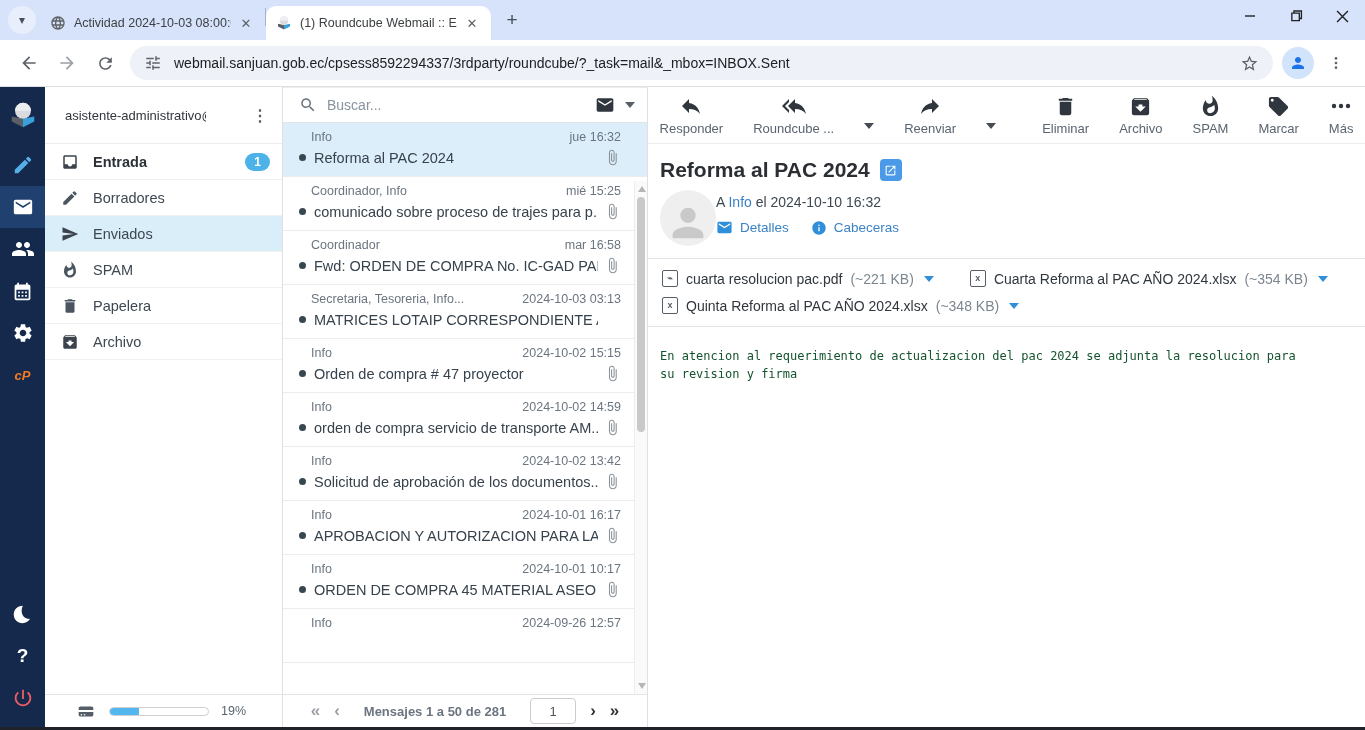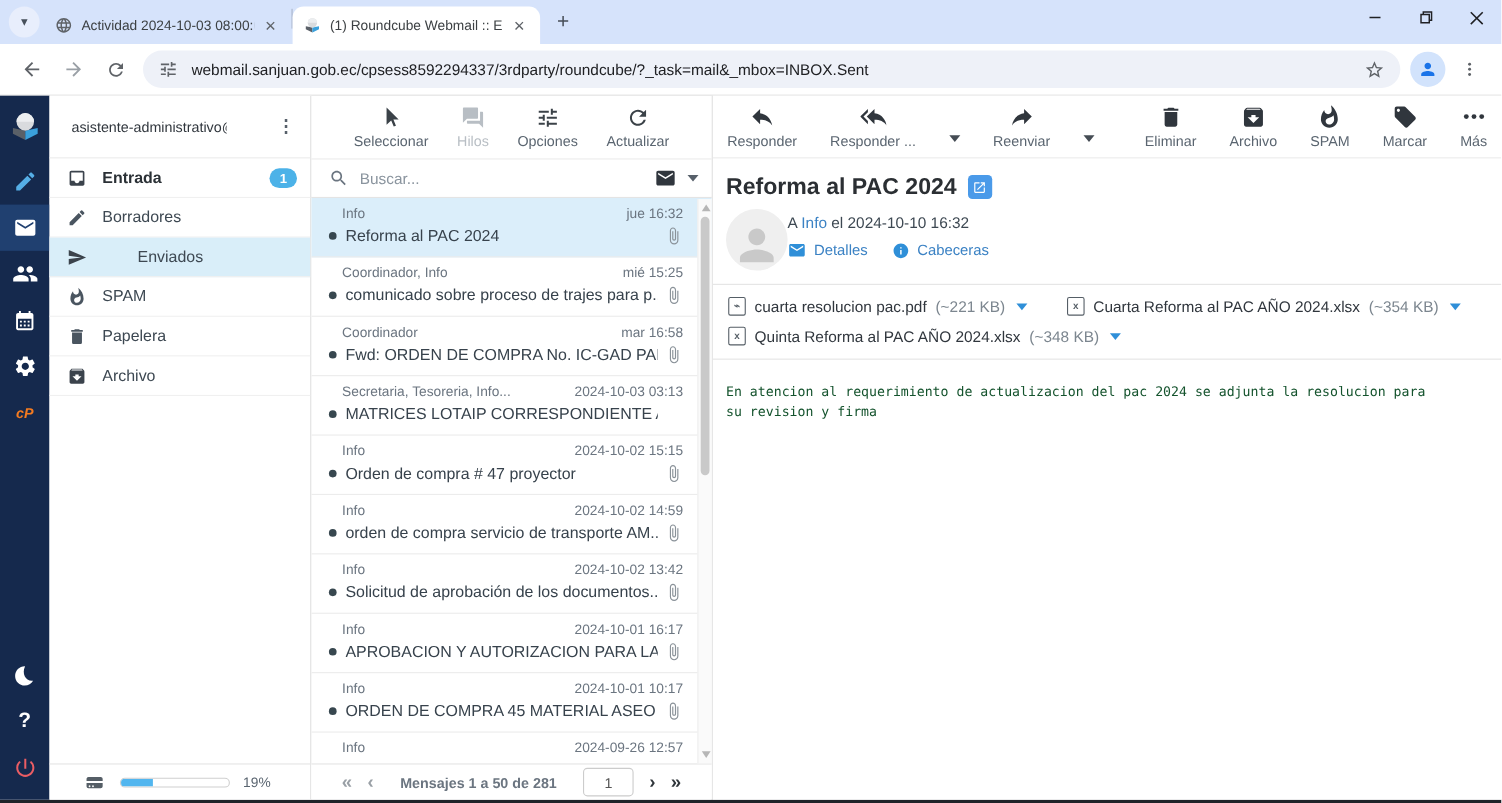--- a/index.html
+++ b/index.html
@@ -40,21 +40,21 @@
   .cp-logo { color:#f47b20; font-weight:bold; font-style:italic; font-size:13px; }
   .qmark { color:#fff; font-size:19px; font-weight:bold; }
 
   
   .foldercol { width:238px; background:#fff; border-right:1px solid #e0e0e0; display:flex; flex-direction:column; flex:none; }
   .acct-row { height:57px; display:flex; align-items:center; padding:0 8px 0 20px; border-bottom:1px solid #ececec;gap:40px; }
   .acct-name { font-size:13px; color:#30363d; flex:1; white-space:nowrap; overflow:hidden; }
   .kebab { color:#57606a; font-size:16px; letter-spacing:0; padding:0 6px; font-weight:bold; }
   .folder { height:36px; display:flex; align-items:center; padding:0 12px 0 16px; border-bottom:1px solid #f0f0f0; color:#3d4852; font-size:14.5px; }
   .folder .ficon { width:18px; height:18px; margin-right:14px; flex:none; color:#4a5560; }
-  .folder.selected { background:#d9eef9;gap:32px; }
+  .folder.selected { background:#d9eef9; }
   .folder.inbox .flabel { font-weight:bold; color:#2b3136; }
   .flabel { flex:1; white-space:nowrap; overflow:hidden; }
   .badge { background:#4cb2e8; color:#fff; font-size:12px; font-weight:bold; border-radius:10px; padding:2px 9px; }
   .quota-row { margin-top:auto; height:33px; border-top:1px solid #e4e4e4; display:flex; align-items:center; padding:0 14px 0 30px; gap:12px; }
   .quota-bar { width:100px; height:9px; border:1px solid #cfcfcf; border-radius:5px; overflow:hidden; background:#fff; }
   .quota-fill { height:100%; background:#52b6ef; }
   .quota-text { font-size:12.5px; color:#5a6570; }
 
   
   .listcol { width:365px; border-right:1px solid #e0e0e0; display:flex; flex-direction:column; position:relative; flex:none; }
@@ -403,46 +403,20 @@
             <use href="#i-disk"></use>
           </svg>
         <div class="quota-bar">
             <div class="quota-fill" style="width:30%"></div>
           </div>
         <span class="quota-text">19%</span>
       </div>
     </div>
 
     <div class="listcol">
-      <div class="list-toolbar">
-        <div class="tbtn">
-            <svg width="22" height="22" fill="currentColor">
-              <use href="#i-cursor"></use>
-            </svg>
-            <span>Seleccionar</span>
-          </div>
-        <div class="tbtn disabled">
-            <svg width="22" height="22" fill="currentColor">
-              <use href="#i-chat"></use>
-            </svg>
-            <span>Hilos</span>
-          </div>
-        <div class="tbtn">
-            <svg width="22" height="22" fill="currentColor">
-              <use href="#i-tune"></use>
-            </svg>
-            <span>Opciones</span>
-          </div>
-        <div class="tbtn">
-            <svg width="22" height="22" fill="currentColor">
-              <use href="#i-refresh"></use>
-            </svg>
-            <span>Actualizar</span>
-          </div>
-      </div>
       <div class="searchrow">
         <svg width="18" height="18" fill="#6b7580">
             <use href="#i-search"></use>
           </svg>
         <input placeholder="Buscar..." style="">
         <svg width="20" height="20" fill="#30363d">
             <use href="#i-mail"></use>
           </svg>
         <span class="chev"></span>
       </div>
@@ -594,21 +568,21 @@
         <div class="vbtn">
             <svg width="24" height="24" fill="currentColor">
               <use href="#i-reply"></use>
             </svg>
             <span>Responder</span>
           </div>
         <div class="vbtn">
             <svg width="24" height="24" fill="currentColor">
               <use href="#i-replyall"></use>
             </svg>
-            <span>Responder ...</span>
+            <span>Roundcube ...</span>
           </div>
         <span class="vcaret"></span>
         <div class="vbtn">
             <svg width="24" height="24" fill="currentColor">
               <use href="#i-forward"></use>
             </svg>
             <span>Reenviar</span>
           </div>
         <span class="vcaret"></span>
         <div class="vbtn" style="margin-left:16px">

